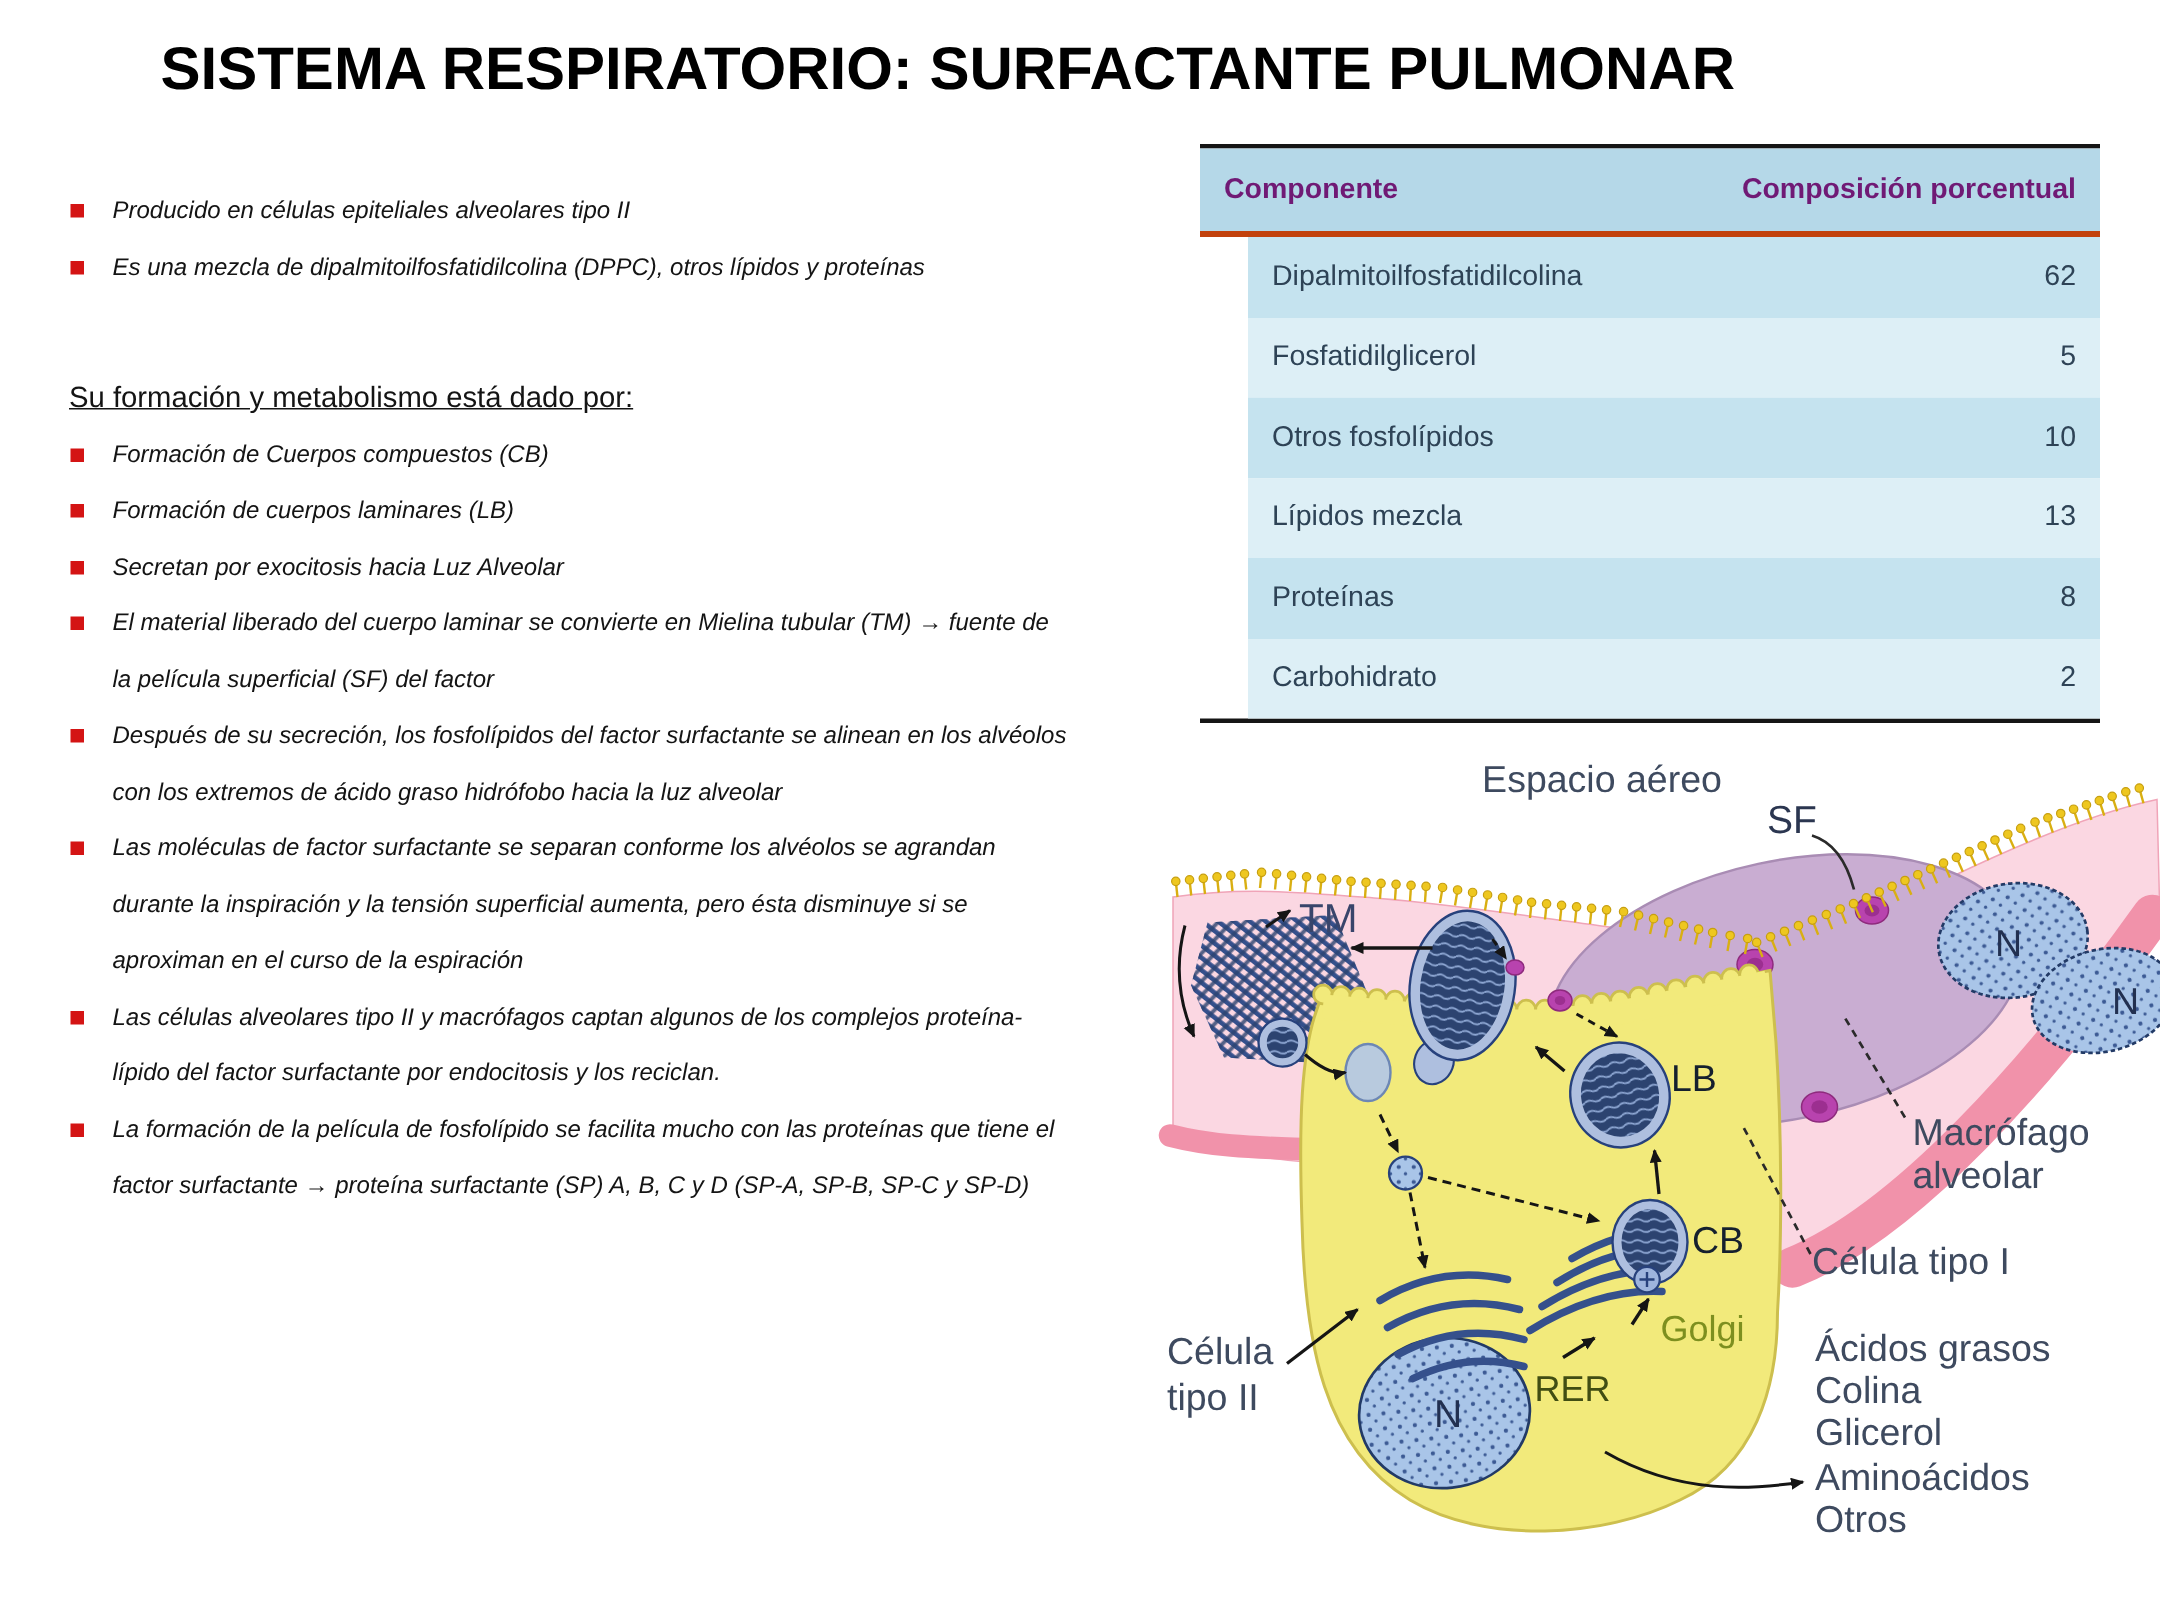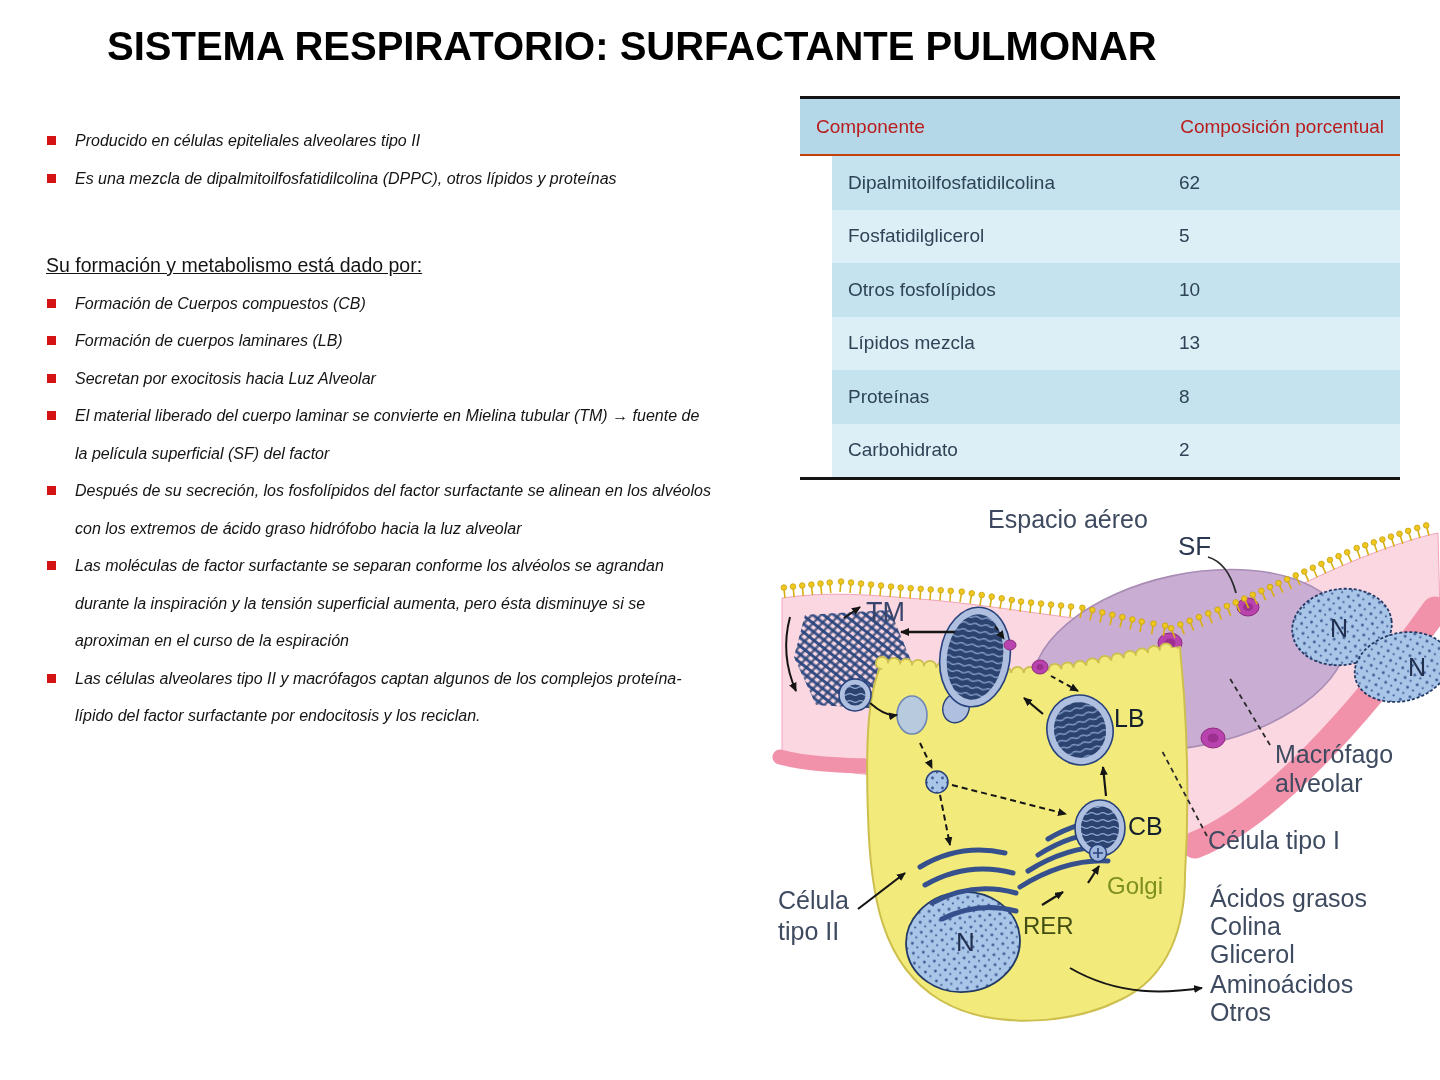--- a/index.html
+++ b/index.html
@@ -10,24 +10,24 @@
   .content-left{position:absolute;left:46px;top:122px;width:668px;}
   ul.bullets{list-style:none;margin:0;padding:0;}
   ul.bullets li{position:relative;padding-left:29px;font-size:16px;line-height:37.5px;color:#141414;font-style:italic;}
   ul.bullets li::before{content:"";position:absolute;left:1px;top:14px;width:9px;height:9px;background:#d41414;}
   .section-heading{font-size:19.5px;line-height:37.5px;color:#141414;text-decoration:underline;
          margin-top:50px;}
   
   .comp-table{position:absolute;left:800px;top:96px;width:600px;
          border-top:3px solid #151515;border-bottom:3px solid #151515;font-size:19px;}
   .t-header{display:flex;align-items:center;height:55px;background:#b5d8e8;
-         border-bottom:2px solid #c2410c;padding:0 16px;font-weight:400;color:#b91c1c;}
+         border-bottom:4px solid #c2410c;padding:0 16px;font-weight:700;color:#701a75;}
   .t-header .c2{margin-left:auto;}
   .t-row{display:flex;align-items:center;height:53.5px;padding:0 16px;color:#2e4356;margin-left:32px;}
-  .t-row .c2{width:205px;margin-left:auto;text-align:left;}
+  .t-row .c2{width:205px;margin-left:auto;text-align:right;}
   .t-row:nth-of-type(odd){background:#ddeff6;}
   .t-row:nth-of-type(even){background:#c5e3ef;}
   
   .diagram{position:absolute;left:770px;top:495px;}
   .dlabel{font-family:"Liberation Sans", sans-serif;}
 </style>
 </head>
 <body>
 
 <div class="slide">
@@ -41,20 +41,21 @@
     </ul>
     <div class="section-heading">Su formación y metabolismo  está dado por:</div>
     <ul class="bullets">
       <li>Formación de Cuerpos compuestos (CB)</li>
       <li>Formación de cuerpos laminares (LB)</li>
       <li>Secretan por exocitosis  hacia Luz Alveolar</li>
       <li>El material liberado del cuerpo laminar se convierte en Mielina tubular (TM) → fuente de la película superficial (SF) del factor</li>
       <li>Después de su secreción, los fosfolípidos del factor surfactante se alinean en los alvéolos con los extremos de ácido graso hidrófobo hacia la luz alveolar</li>
       <li>Las moléculas de factor surfactante se separan conforme los alvéolos se agrandan durante la inspiración y la tensión superficial aumenta, pero ésta disminuye si se aproximan en el curso de la espiración</li>
       <li>Las células alveolares tipo II y  macrófagos captan algunos de los complejos proteína-lípido del factor surfactante por endocitosis y los reciclan.</li>
+      <li>La formación de la película de fosfolípido se facilita mucho con las proteínas que tiene el factor surfactante → proteína surfactante (SP) A, B, C y D (SP-A, SP-B, SP-C y SP-D)</li>
     </ul>
   </div>
 
   <div class="comp-table">
     <div class="t-header">
       <span class="c1">Componente</span>
       <span class="c2">Composición porcentual</span>
     </div>
     <div class="t-row">
       <span class="c1">Dipalmitoilfosfatidilcolina</span>

